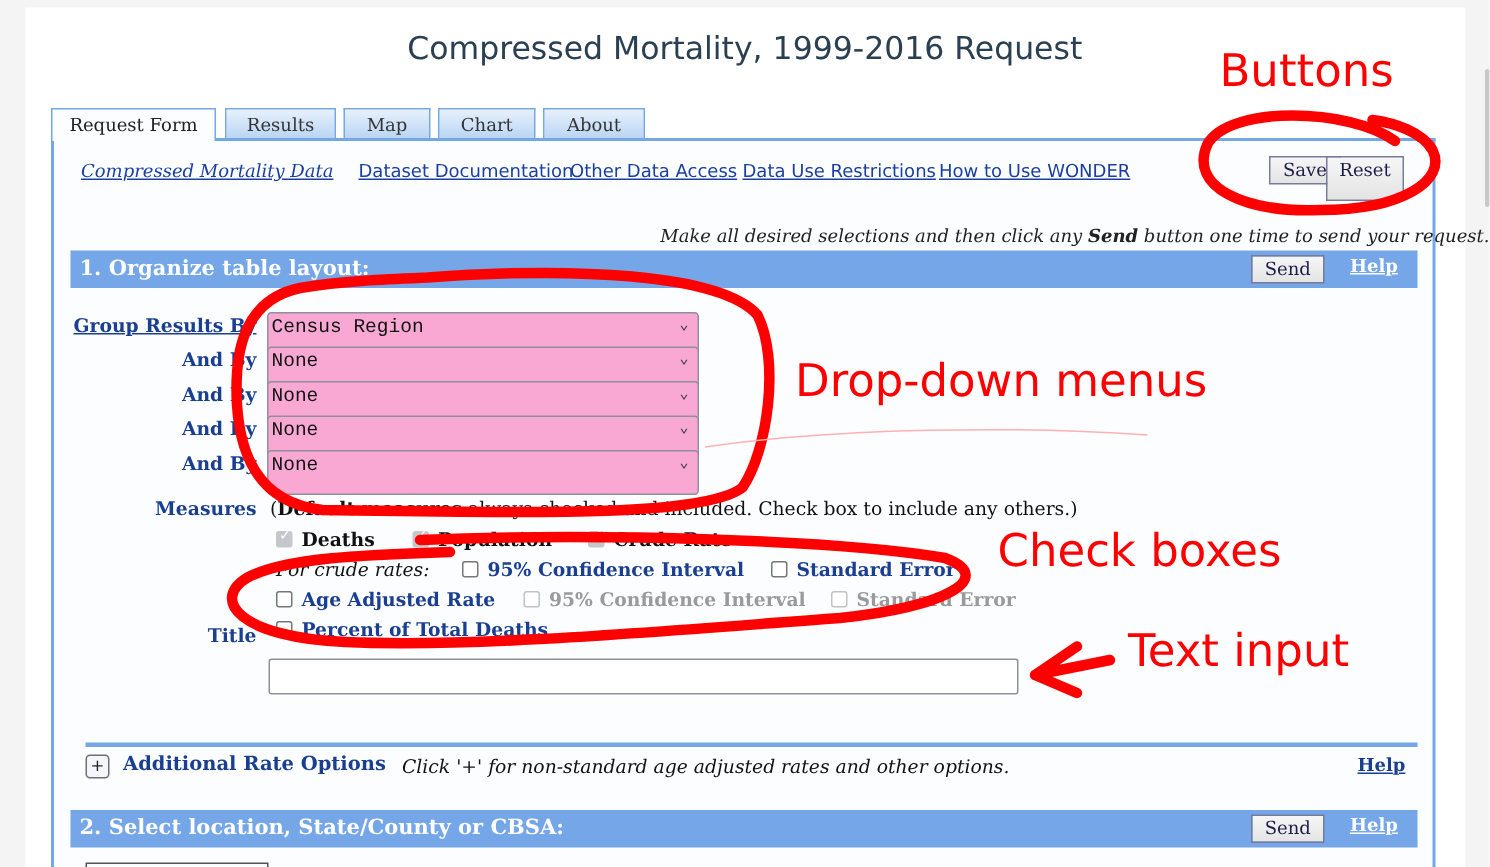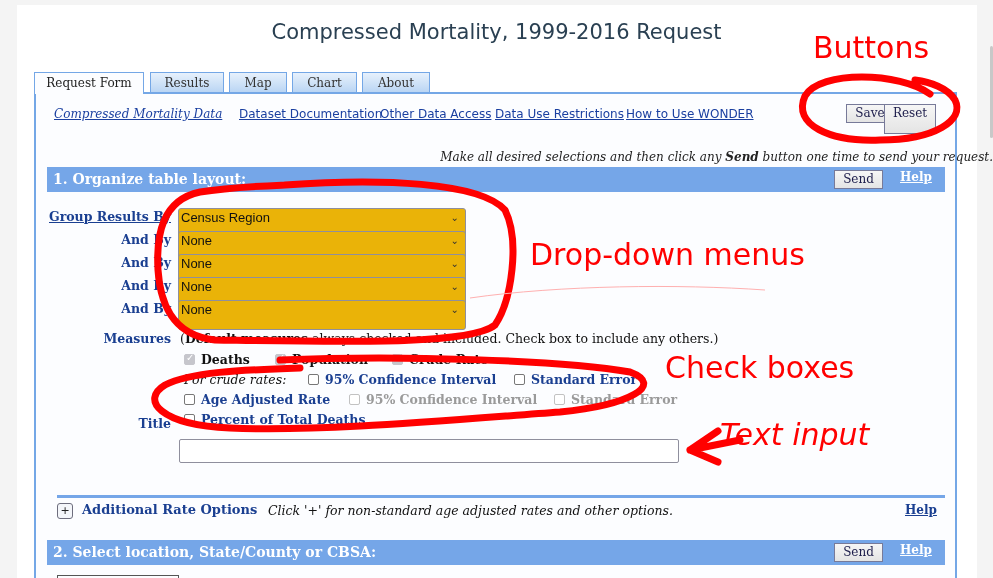--- a/index.html
+++ b/index.html
@@ -14,21 +14,21 @@
   .toplinks { position:absolute; top:107px; font-family:"DejaVu Sans", sans-serif; font-size:12px; color:#1a3fa0; text-decoration:underline; }
   .toplinks.italic { font-family:"DejaVu Serif", serif; font-style:italic; color:#1a3fa0; }
   .btn { position:absolute; background:linear-gradient(#f6f6f6,#e4e4e4); border:1px solid #777a99; font-family:"DejaVu Serif", serif; font-size:12px; color:#1c1c4a; text-align:center; box-sizing:border-box; line-height:16px; cursor:pointer; }
   .instruction { position:absolute; top:150px; left:0; width:993px; text-align:right; font-style:italic; font-size:12px; color:#222; }
   .instruction b { font-weight:bold; }
   .sectionbar { position:absolute; left:47px; width:898px; height:25px; background:#75a6e8; }
   .sectionbar .label { position:absolute; left:6px; top:4px; font-weight:bold; font-size:14px; color:#ffffff; }
   .help { position:absolute; font-weight:bold; font-size:12px; text-decoration:underline; cursor:pointer; }
   .rowlabel { position:absolute; right:822px; font-weight:bold; font-size:12.5px; color:#1a3f91; text-align:right; white-space:nowrap; }
   .rowlabel.link { text-decoration:underline; }
-  .select { position:absolute; left:178px; width:288px; height:30px; background:#eab308; border:1px solid #8f8f9d; border-radius:3px; box-sizing:border-box; font-family:Liberation Sans, sans-serif; font-size:13px; color:#111; line-height:17px; padding-left:2px; cursor:pointer; }
+  .select { position:absolute; left:178px; width:288px; height:30px; background:#f9a8d4; border:1px solid #8f8f9d; border-radius:3px; box-sizing:border-box; font-family:Liberation Mono, monospace; font-size:13px; color:#111; line-height:17px; padding-left:2px; cursor:pointer; }
   .select .chev { position:absolute; right:6px; top:0; font-size:10px; color:#333; }
   .cb { position:absolute; width:11px; height:11px; border:1px solid #777; border-radius:2px; background:#fff; box-sizing:border-box; }
   .cb.checked-disabled { background:#c6c6cc; border-color:#c6c6cc; }
   .cb.checked-disabled::after { content:"✓"; position:absolute; left:1px; top:-3px; font-size:10px; color:#fff; font-family:"DejaVu Sans", sans-serif; }
   .cb.disabled { border-color:#c2c2c2; }
   .cblabel { position:absolute; font-weight:bold; font-size:12.5px; white-space:nowrap; }
   .blue { color:#1a3f91; }
   .black { color:#111; }
   .gray { color:#9a9a9a; }
   .meas-note { position:absolute; left:185px; top:331px; font-size:12.5px; color:#111; }
@@ -132,13 +132,13 @@
 <svg class="overlay" width="993" height="578">
   <path d="M930,94 C900,72 820,70 805,96 C792,125 830,142 880,140 C935,140 965,120 955,100 C948,88 930,82 915,80" fill="none" stroke="#ff0000" stroke-width="7" stroke-linecap="round"></path>
   <path d="M285,185 C380,178 480,182 505,210 C520,240 512,300 495,325 C470,345 350,342 215,340 C170,335 160,300 158,270 C156,235 162,200 200,192 C230,187 260,186 285,185" fill="none" stroke="#ff0000" stroke-width="7" stroke-linecap="round"></path>
   <path d="M470,298 C560,285 680,284 765,290" fill="none" stroke="#ffb0b0" stroke-width="1"></path>
   <path d="M280,360 C400,355 560,360 630,372 C665,385 630,405 560,412 C450,420 320,432 230,428 C160,425 140,400 165,385 C190,372 240,370 300,368" fill="none" stroke="#ff0000" stroke-width="7" stroke-linecap="round"></path>
   <path d="M740,440 L690,450 M690,450 L718,431 M690,450 L718,462" fill="none" stroke="#ff0000" stroke-width="7" stroke-linecap="round"></path>
 </svg>
 <div class="ann" style="left:813px;top:30px;">Buttons</div>
 <div class="ann" style="left:530px;top:237px;">Drop-down menus</div>
 <div class="ann" style="left:665px;top:350px;">Check boxes</div>
-<div class="ann" style="left:720px;top:417px;font-style:italic;">Text input</div>
+<div class="ann" style="left:752px;top:417px;">Text input</div>
 
 </body></html>

